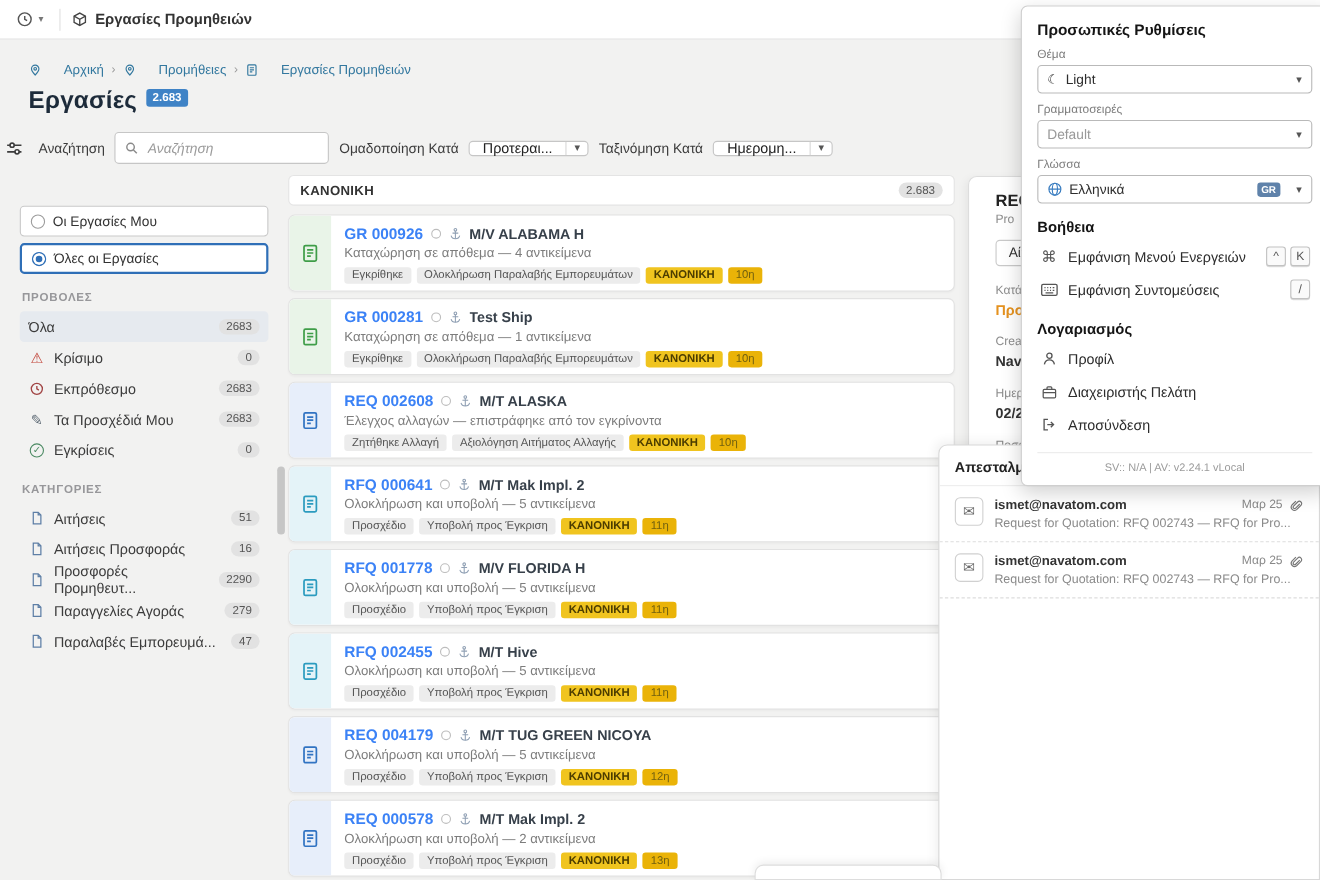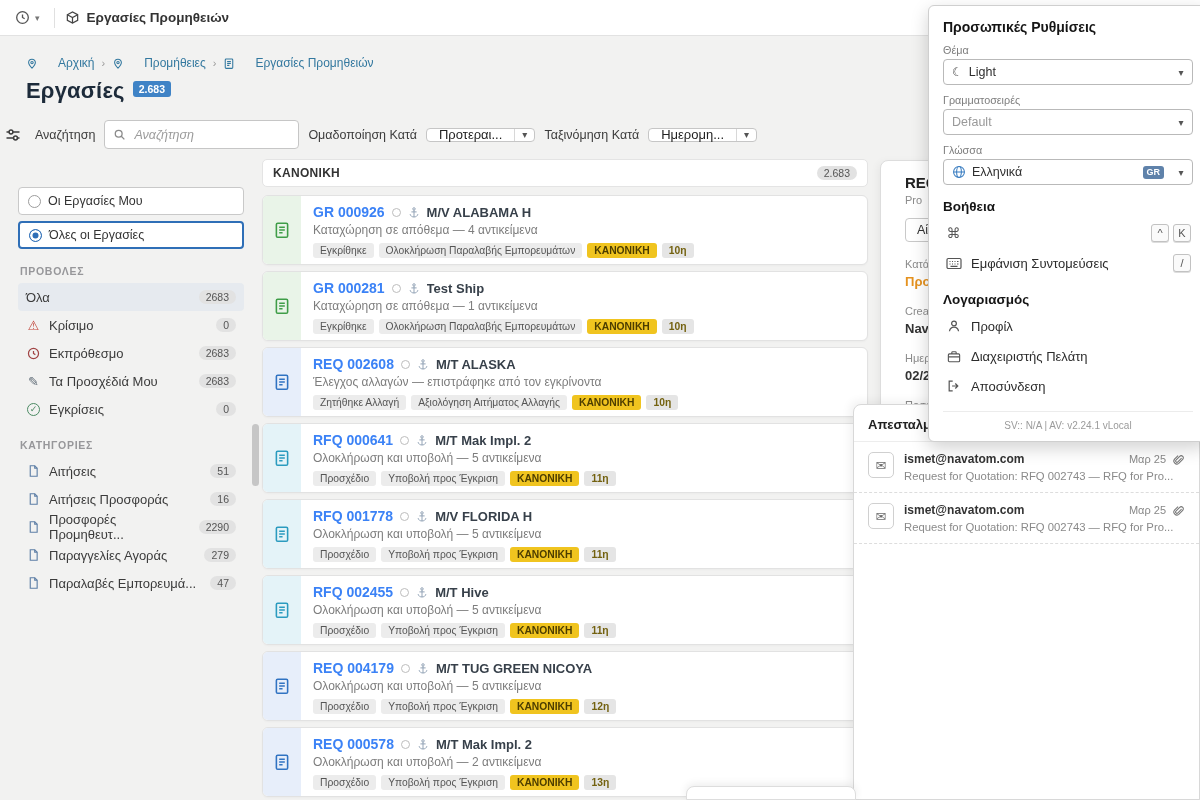--- a/index.html
+++ b/index.html
@@ -69,21 +69,21 @@
 .task-body{padding:8px 12px 0;min-width:0;flex:1}
 .task-row1{display:flex;align-items:center;gap:7px}
 .task-code{font-size:14px;font-weight:700;color:#3b82f6;white-space:nowrap}
 .dot-ic{width:9px;height:9px;border:1.5px solid #bdbdbd;border-radius:50%;flex:none}
 .ship-ic{color:#90a0b4;flex:none}
 .task-vessel{font-size:13px;font-weight:700;color:#37404a;white-space:nowrap;overflow:hidden;text-overflow:ellipsis}
 .task-desc{font-size:12px;color:#7d7d7d;margin-top:3px;white-space:nowrap;overflow:hidden}
 .task-tags{display:flex;gap:5px;margin-top:6px}
 .tag{background:#ececec;color:#555;font-size:10.3px;padding:2px 7px;border-radius:3px;white-space:nowrap}
 .tag.priority{background:#f0c41f;color:#4c3d00;font-weight:700}
-.tag.day{background:#e5e5e5;color:#73610f;font-weight:700}
+.tag.day{background:#eab308;color:#73610f;font-weight:400}
 
 
 .detail-panel{position:absolute;left:880px;top:160px;width:320px;height:640px;background:#fff;border:1px solid #ddd;border-radius:8px 0 0 0;box-shadow:-2px 2px 8px rgba(0,0,0,.05);z-index:2;padding:13px 14px 14px 24px}
 .d-code{font-size:15px;font-weight:700;color:#222;white-space:nowrap}
 .d-sub{font-size:11px;color:#8c8c8c;margin-top:3px;white-space:nowrap}
 .d-tab{display:inline-block;border:1px solid #c9c9c9;border-radius:4px;padding:4px 11px;font-size:12.5px;color:#333;margin-top:12px;background:#fff;cursor:pointer;white-space:nowrap}
 .d-label{font-size:11px;color:#8c8c8c;margin-top:16px;white-space:nowrap}
 .d-value{font-size:13px;color:#333;margin-top:4px;font-weight:600;white-space:nowrap}
 .d-value.orange{color:#e5921f;font-weight:700}
 
@@ -651,20 +651,21 @@
         </svg>
       </span>
     <span class="sel-value">Ελληνικά</span>
     <span class="gr-badge">GR</span>
     <span class="sel-caret">▾</span>
   </div>
 
   <div class="sm-section">Βοήθεια</div>
   <div class="sm-item">
     <span class="sm-ic">⌘</span>
+    <span>Εμφάνιση Μενού Ενεργειών</span>
     <span class="sm-keys">
       <span class="kbd">^</span>
       <span class="kbd">K</span>
     </span>
   </div>
   <div class="sm-item">
     <span class="sm-ic">
         <svg width="16" height="13" viewBox="0 0 16 13" fill="none" stroke="currentColor" stroke-width="1.2">
           <rect x="1" y="1.5" width="14" height="10" rx="1.3"></rect>
           <path d="M3.5 4.5h1M6 4.5h1M8.5 4.5h1M11 4.5h1.5M3.5 7h1M6 7h1M8.5 7h1M11 7h1.5M4.5 9.3h7"></path>

